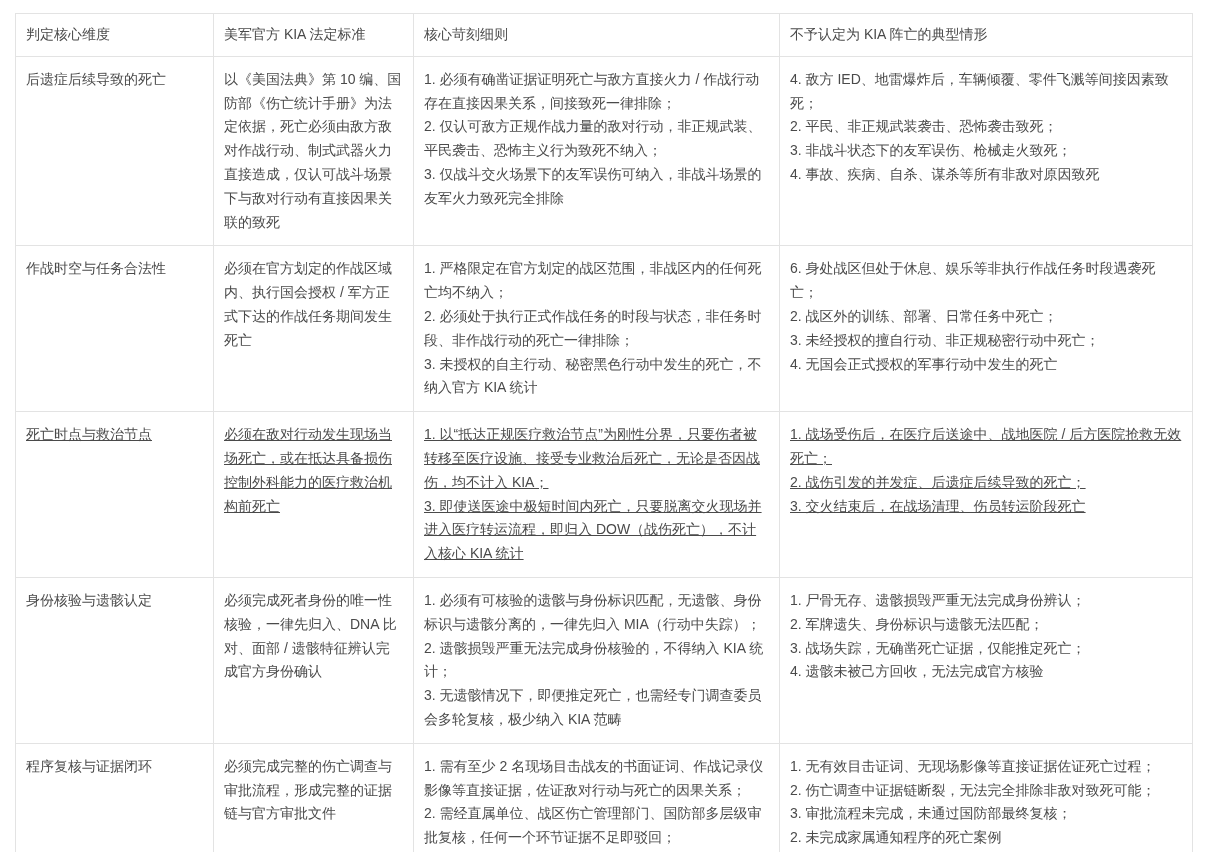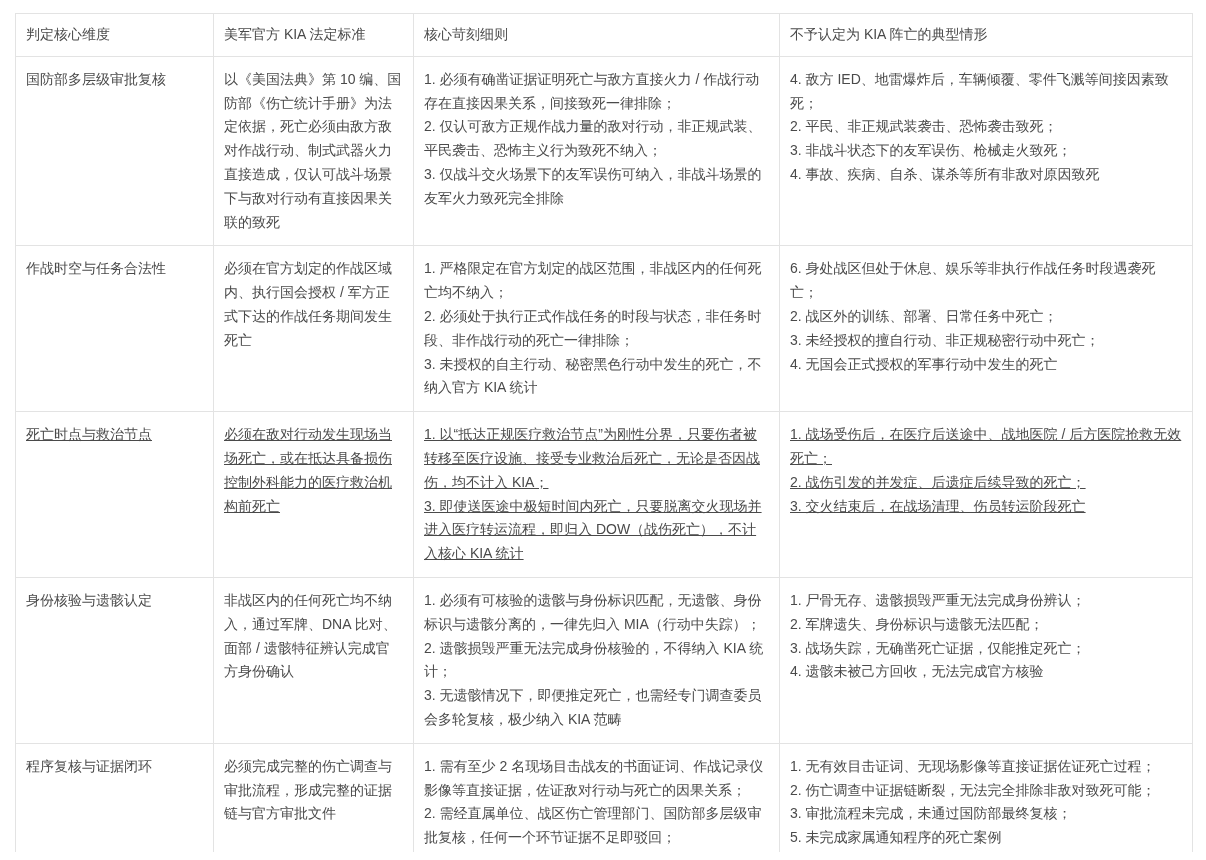--- a/index.html
+++ b/index.html
@@ -68,21 +68,21 @@
     <thead>
       <tr>
         <th>判定核心维度</th>
         <th>美军官方 KIA 法定标准</th>
         <th>核心苛刻细则</th>
         <th>不予认定为 KIA 阵亡的典型情形</th>
       </tr>
     </thead>
     <tbody>
       <tr class="r1">
-        <td>国防部多层级审批复核</td>
+        <td>后遗症后续导致的死亡</td>
         <td>以《美国法典》第 10 编、国防部《伤亡统计手册》为法定依据，死亡必须由敌方敌对作战行动、制式武器火力直接造成，仅认可战斗场景下与敌对行动有直接因果关联的致死</td>
         <td>
             <div class="cell-line">1. 必须有确凿证据证明死亡与敌方直接火力 / 作战行动存在直接因果关系，间接致死一律排除；</div>
             <div class="cell-line">2. 仅认可敌方正规作战力量的敌对行动，非正规武装、平民袭击、恐怖主义行为致死不纳入；</div>
             <div class="cell-line">3. 仅战斗交火场景下的友军误伤可纳入，非战斗场景的友军火力致死完全排除</div>
           </td>
         <td>
             <div class="cell-line">4. 敌方 IED、地雷爆炸后，车辆倾覆、零件飞溅等间接因素致死；</div>
             <div class="cell-line">2. 平民、非正规武装袭击、恐怖袭击致死；</div>
             <div class="cell-line">3. 非战斗状态下的友军误伤、枪械走火致死；</div>
@@ -112,21 +112,21 @@
             <div class="cell-line">3. 即使送医途中极短时间内死亡，只要脱离交火现场并进入医疗转运流程，即归入 DOW（战伤死亡），不计入核心 KIA 统计</div>
           </td>
         <td>
             <div class="cell-line">1. 战场受伤后，在医疗后送途中、战地医院 / 后方医院抢救无效死亡；</div>
             <div class="cell-line">2. 战伤引发的并发症、后遗症后续导致的死亡；</div>
             <div class="cell-line">3. 交火结束后，在战场清理、伤员转运阶段死亡</div>
           </td>
       </tr>
       <tr class="r4">
         <td>身份核验与遗骸认定</td>
-        <td>非战区内的任何死亡均不纳入，通过军牌、DNA 比对、面部 / 遗骸特征辨认完成官方身份确认</td>
+        <td>必须完成死者身份的唯一性核验，一律先归入、DNA 比对、面部 / 遗骸特征辨认完成官方身份确认</td>
         <td>
             <div class="cell-line">1. 必须有可核验的遗骸与身份标识匹配，无遗骸、身份标识与遗骸分离的，一律先归入 MIA（行动中失踪）；</div>
             <div class="cell-line">2. 遗骸损毁严重无法完成身份核验的，不得纳入 KIA 统计；</div>
             <div class="cell-line">3. 无遗骸情况下，即便推定死亡，也需经专门调查委员会多轮复核，极少纳入 KIA 范畴</div>
           </td>
         <td>
             <div class="cell-line">1. 尸骨无存、遗骸损毁严重无法完成身份辨认；</div>
             <div class="cell-line">2. 军牌遗失、身份标识与遗骸无法匹配；</div>
             <div class="cell-line">3. 战场失踪，无确凿死亡证据，仅能推定死亡；</div>
             <div class="cell-line">4. 遗骸未被己方回收，无法完成官方核验</div>
@@ -137,18 +137,18 @@
         <td>必须完成完整的伤亡调查与审批流程，形成完整的证据链与官方审批文件</td>
         <td>
             <div class="cell-line">1. 需有至少 2 名现场目击战友的书面证词、作战记录仪影像等直接证据，佐证敌对行动与死亡的因果关系；</div>
             <div class="cell-line">2. 需经直属单位、战区伤亡管理部门、国防部多层级审批复核，任何一个环节证据不足即驳回；</div>
             <div class="cell-line">3. 必须在通知直系亲属后，方可正式纳入 KIA 阵亡名单并对外公布</div>
           </td>
         <td>
             <div class="cell-line">1. 无有效目击证词、无现场影像等直接证据佐证死亡过程；</div>
             <div class="cell-line">2. 伤亡调查中证据链断裂，无法完全排除非敌对致死可能；</div>
             <div class="cell-line">3. 审批流程未完成，未通过国防部最终复核；</div>
-            <div class="cell-line">5. 未完成家属通知程序的死亡案例</div>
+            <div class="cell-line">2. 未完成家属通知程序的死亡案例</div>
           </td>
       </tr>
     </tbody>
   </table>
 </div>
 
 </body></html>

